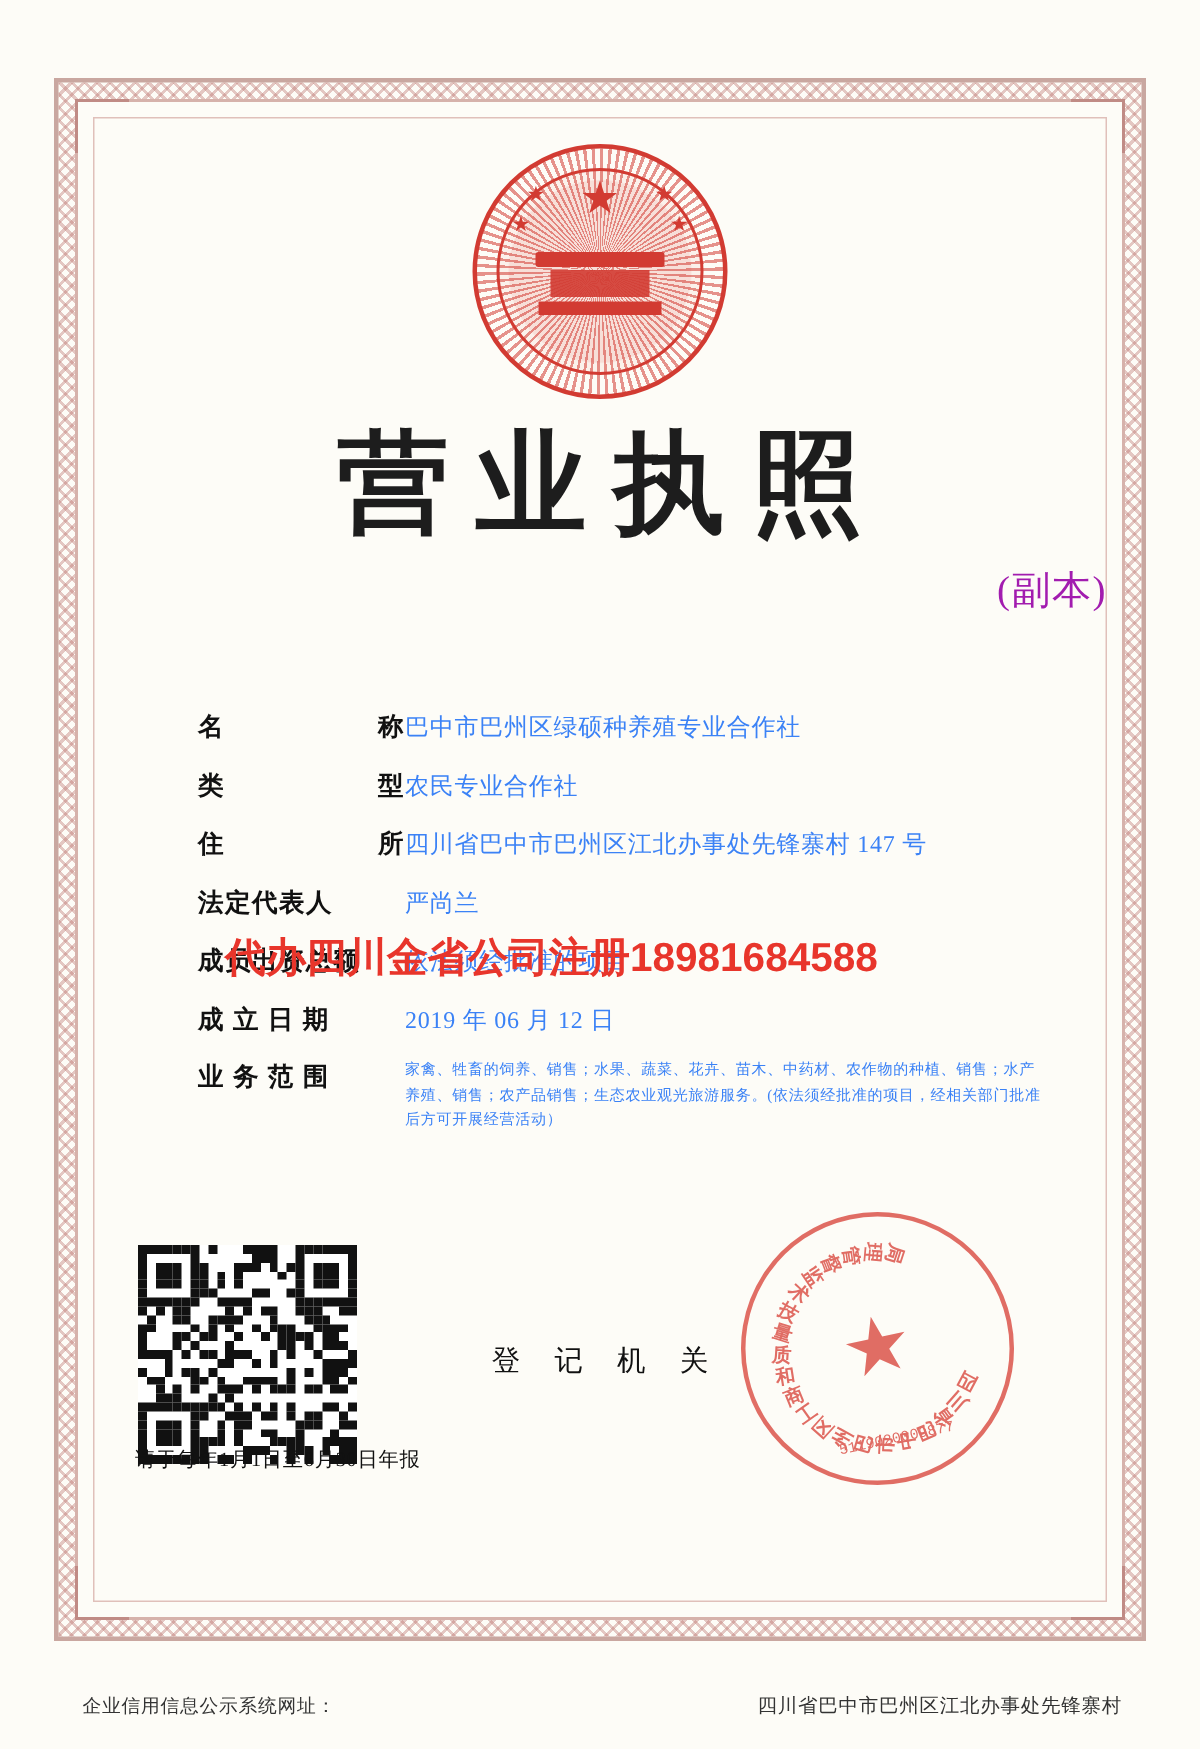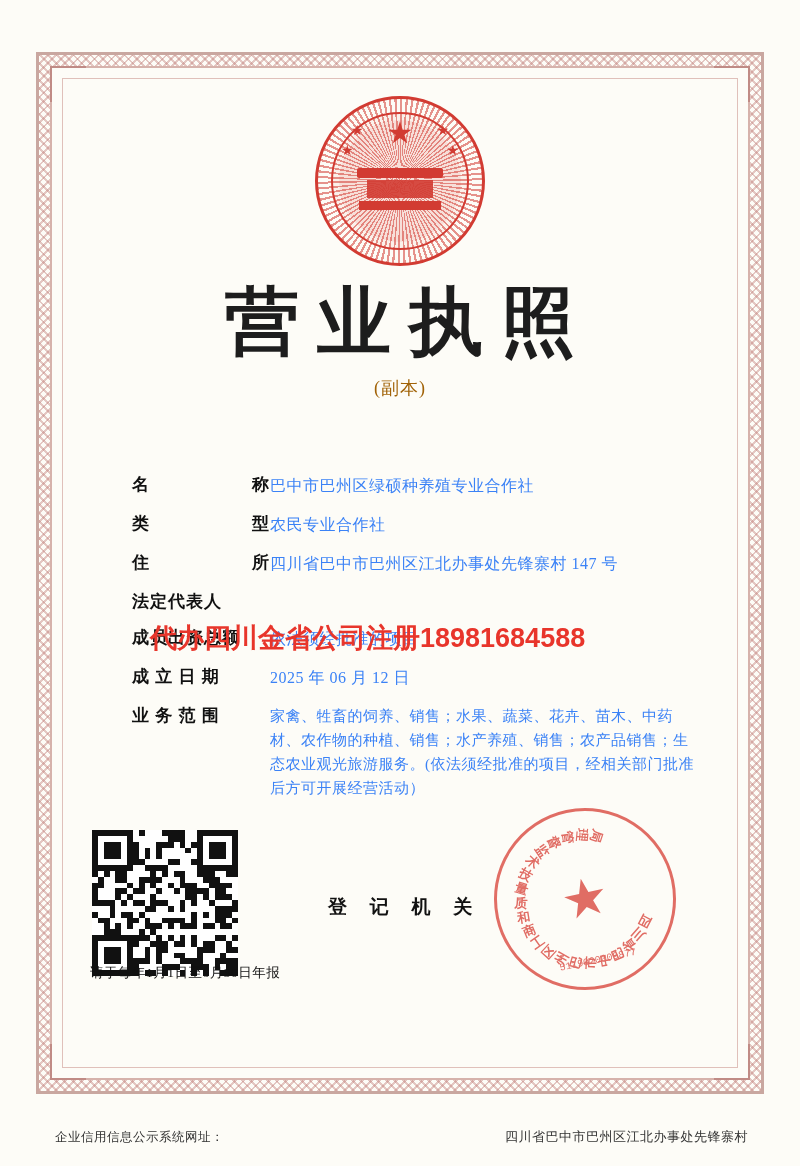--- a/index.html
+++ b/index.html
@@ -123,23 +123,23 @@
     font-family: "DejaVu Serif", "Liberation Serif", serif;
     font-size: 74px;
     font-weight: bold;
     letter-spacing: 18px;
     text-indent: 18px;
     color: #1d1d1d;
   }
   .subtitle {
     position: absolute;
     left: 0; right: 0; top: 298px;
-    text-align: center;
-    font-size: 18px;
-    color: #a16207;
+    text-align: right;
+    font-size: 26px;
+    color: #a21caf;
     letter-spacing: 1px;
   }
   .credit-code {
     position: absolute;
     left: 0; right: 0; top: 345px;
     text-align: center;
     font-size: 17px;
     font-weight: bold;
     color: #1d1d1d;
     letter-spacing: 1px;
@@ -166,21 +166,21 @@
     display: flex;
     justify-content: space-between;
   }
   .val {
     flex: 1;
     font-size: 16px;
     color: #3b82f6;
     line-height: 1.62;
     letter-spacing: .5px;
   }
-  .val.small { font-size: 15px; }
+  .val.small { font-size: 10px; }
 
   .watermark {
     position: absolute;
     left: 88px;
     top: 542px;
     font-size: 27px;
     font-weight: bold;
     color: #e8352b;
     letter-spacing: 0px;
     white-space: nowrap;
@@ -244,21 +244,21 @@
     font-size: 10px;
     color: #d9453c;
     font-family: "Liberation Mono", monospace;
   }
 
   .authority {
     position: absolute;
     left: 0; right: 0; bottom: 148px;
     text-align: center;
     font-size: 19px;
-    font-weight: bold;
+    font-weight: normal;
     letter-spacing: 9px;
     text-indent: 9px;
     color: #111;
   }
   .issue-date {
     position: absolute;
     right: 44px;
     bottom: 88px;
     font-size: 18px;
     color: #111;
@@ -358,30 +358,31 @@
       <div class="row">
         <div class="lbl spread">
           <span>住</span>
           <span>所</span>
         </div>
         <div class="val">四川省巴中市巴州区江北办事处先锋寨村 147 号</div>
       </div>
 
       <div class="row">
         <div class="lbl">法定代表人</div>
+        <div class="val">严尚兰</div>
       </div>
 
       <div class="row">
         <div class="lbl">成员出资总额</div>
         <div class="val">依法须经批准的项目</div>
       </div>
 
       <div class="row">
         <div class="lbl">成 立 日 期</div>
-        <div class="val">2025 年 06 月 12 日</div>
+        <div class="val">2019 年 06 月 12 日</div>
       </div>
 
       <div class="row">
         <div class="lbl">业 务 范 围</div>
         <div class="val small">家禽、牲畜的饲养、销售；水果、蔬菜、花卉、苗木、中药材、农作物的种植、销售；水产养殖、销售；农产品销售；生态农业观光旅游服务。(依法须经批准的项目，经相关部门批准后方可开展经营活动）</div>
       </div>
 
     </div>
 
     <div class="watermark">代办四川金省公司注册18981684588</div>

